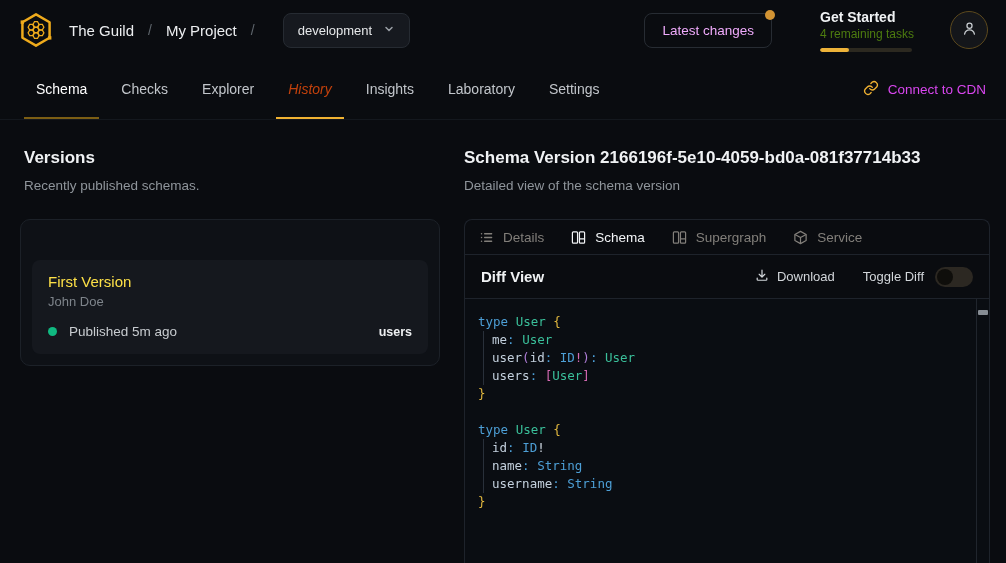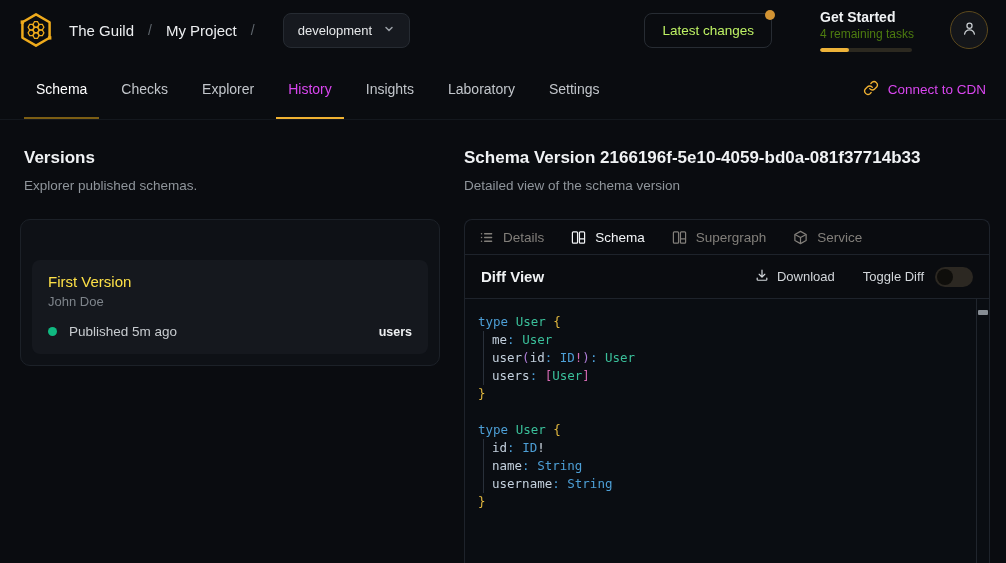--- a/index.html
+++ b/index.html
@@ -13,35 +13,35 @@
   }
   
   .topbar { height:60px; display:flex; align-items:center; padding:0 18px 0 16px; }
   .logo { width:40px; height:40px; margin-right:13px; display:flex; align-items:center; justify-content:center; cursor:pointer; }
   .crumb { font-size:15px; color:#eceef0; cursor:pointer; }
   .crumb-sep { color:#5f666d; margin:0 14px; font-size:14px; }
   .target-btn { display:flex; align-items:center; gap:11px; background:#16191f; border:1px solid #262b32;
     border-radius:8px; padding:9px 14px; font-size:13px; color:#e6e8ea; margin-left:14px; cursor:pointer; }
   .spacer { flex:1; }
   .latest-btn { position:relative; background:transparent; border:1px solid #272c33; border-radius:8px;
-    padding:9px 17px; color:#bef264; font-size:13.5px; font-family:inherit; cursor:pointer;text-align:right; }
+    padding:9px 17px; color:#f0abfc; font-size:13.5px; font-family:inherit; cursor:pointer;text-align:right; }
   .latest-dot { position:absolute; top:-4px; right:-4px; width:10px; height:10px; border-radius:50%; background:#d29333; }
   .get-started { margin-left:48px; margin-right:30px; width:100px; cursor:pointer; }
   .gs-title { font-size:14px; font-weight:700; color:#f0f2f4; }
   .gs-sub { font-size:12px; color:#4d7c0f; margin-top:2px; white-space:nowrap; }
   .gs-bar { margin-top:7px; height:4px; width:92px; background:#2c2920; border-radius:2px; overflow:hidden; }
   .gs-fill { height:100%; background:#edb339; border-radius:2px; }
   .avatar { width:38px; height:38px; border-radius:50%; border:1.5px solid #5c491d; background:#14161a;
     display:flex; align-items:center; justify-content:center; cursor:pointer; flex-shrink:0; }
   
   .nav { height:60px; display:flex; align-items:stretch; padding:0 20px 0 24px; border-bottom:1px solid #14181e; }
   .nav-tabs { display:flex; gap:10px; }
   .nav-tab { display:flex; align-items:center; padding:0 12px; font-size:14px; color:#c2c6cb;
     border-bottom:2px solid transparent; cursor:pointer; }
-  .nav-tab.active { color:#d946ef; border-bottom-color:#f0b232; }
+  .nav-tab.active { color:#c2410c; border-bottom-color:#f0b232;font-style:italic; }
   .nav-tab.highlighted { color:#ffffff; border-bottom-color:#7c5e14; }
   .cdn-link { margin-left:auto; display:flex; align-items:center; gap:9px; color:#d946ef; font-size:13.5px; cursor:pointer; }
   
   .main { display:flex; gap:24px; padding:26px 16px 0 20px; }
   .left-col { width:420px; flex-shrink:0; }
   .left-col .col-title, .left-col .col-sub { margin-left:4px; }
   .col-title { font-size:17px; font-weight:700; color:#f0f2f4; line-height:24px; }
   .col-sub { font-size:13.5px; color:#8f959b; margin-top:6px; line-height:19px; }
   .versions-card { margin-top:24px; background:#0e1116; border:1px solid #1c2128; border-radius:10px; padding:40px 11px 11px; }
   .version-item { background:#15181e; border-radius:8px; padding:13px 16px 15px; cursor:pointer; }
@@ -146,21 +146,21 @@
         </svg>
     </span>
     <span>Connect to CDN</span>
   </div>
 </div>
 
 <div class="main">
 
   <div class="left-col">
     <div class="col-title">Versions</div>
-    <div class="col-sub">Explorer published schemas.</div>
+    <div class="col-sub">Recently published schemas.</div>
     <div class="versions-card">
       <div class="version-item">
         <div class="vi-name">First Version</div>
         <div class="vi-author">John Doe</div>
         <div class="vi-row">
           <span class="vi-dot"></span>
           <span class="vi-status">Published 5m ago</span>
           <span class="vi-service">users</span>
         </div>
       </div>

